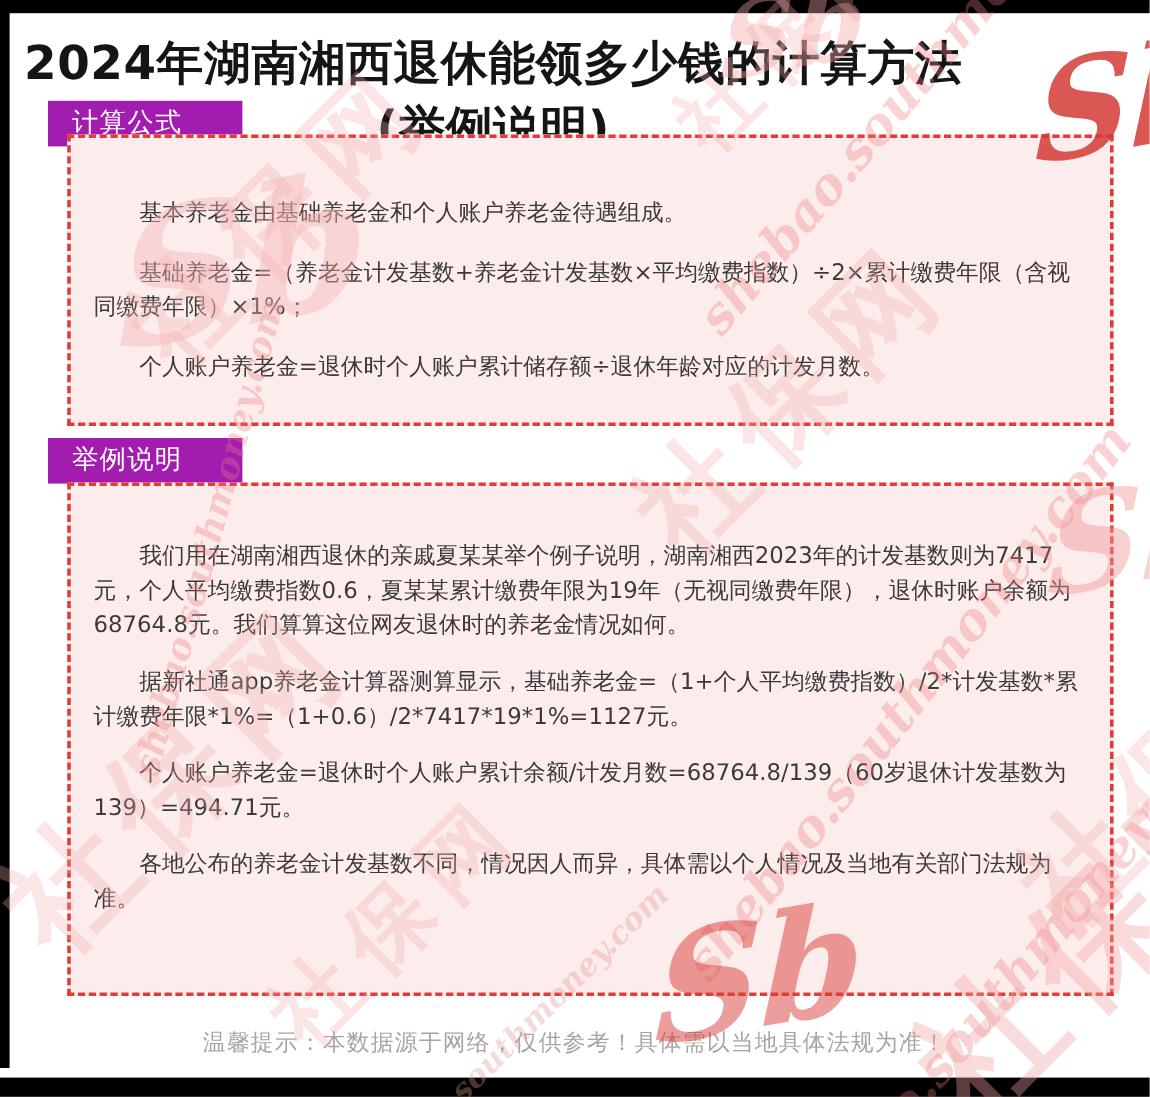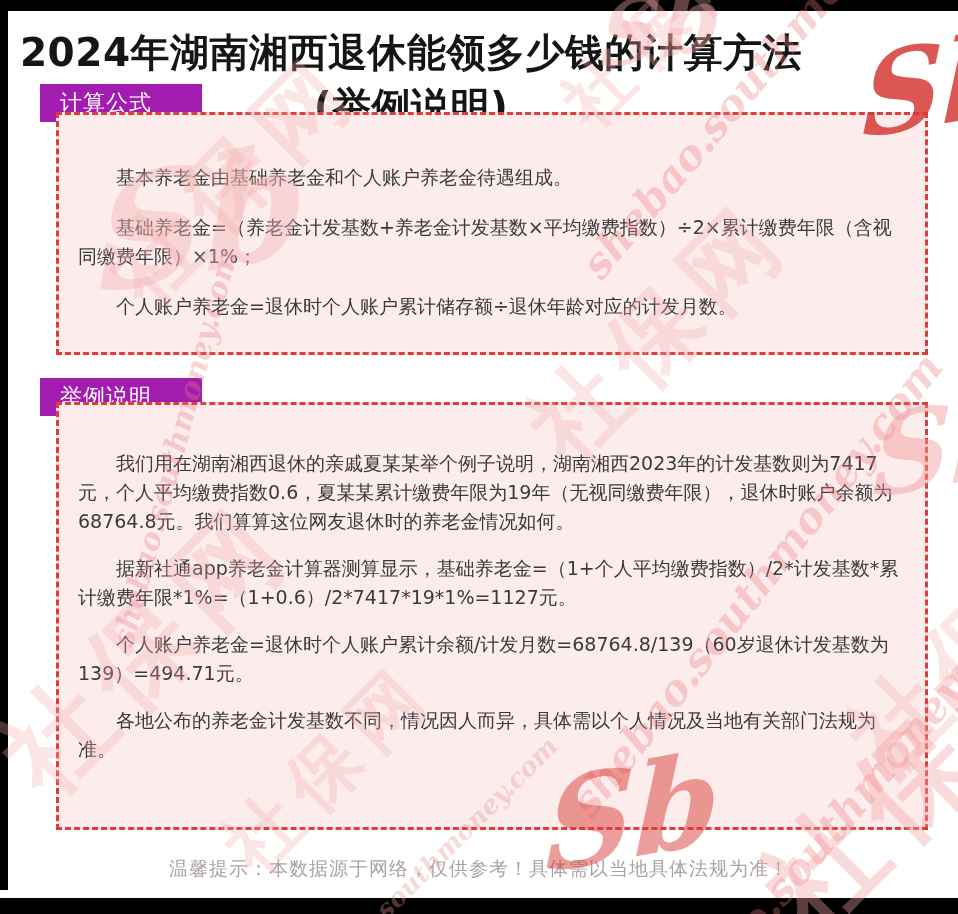--- a/index.html
+++ b/index.html
@@ -33,21 +33,21 @@
     height: 38px;
     min-width: 162px;
     background: #a21caf;
     color: #ffffff;
     font-size: 22px;
     line-height: 38px;
     padding: 0 22px 0 20px;
     letter-spacing: 1px;
   }
   .heading-formula { top: 84px; }
-  .heading-example { top: 378px; }
+  .heading-example { top: 365px; }
 
   .panel {
     position: absolute;
     left: 56px;
     width: 872px;
     background: #fdecec;
     border: 3px dashed #e23c39;
     padding: 48px 16px 10px 19px;
   }
   .panel-formula { top: 112px; height: 243px; }

